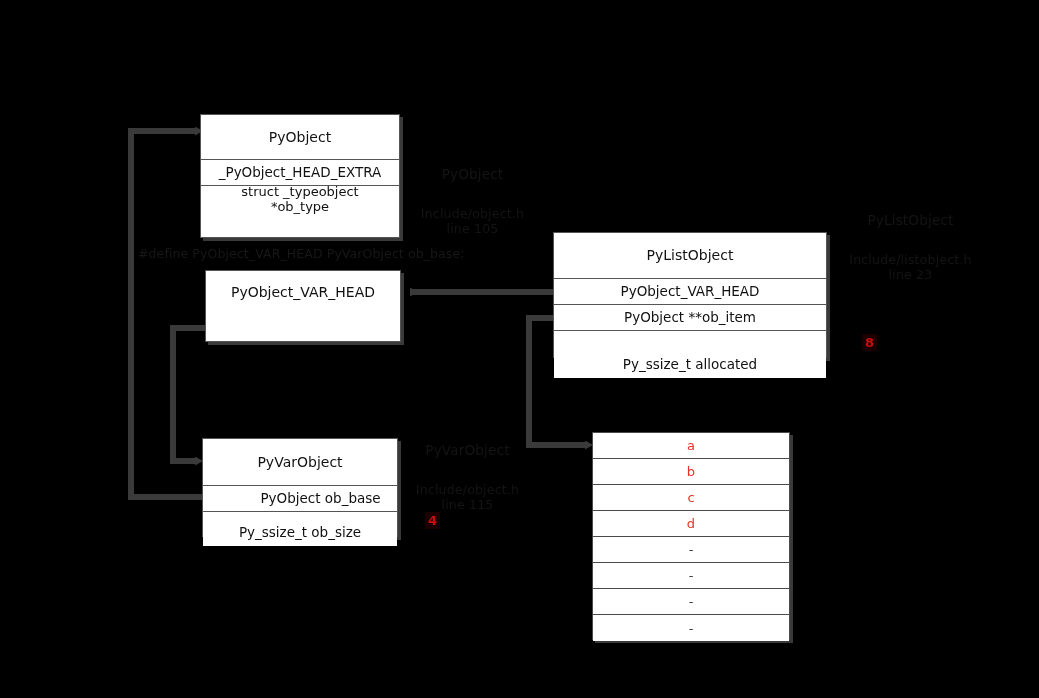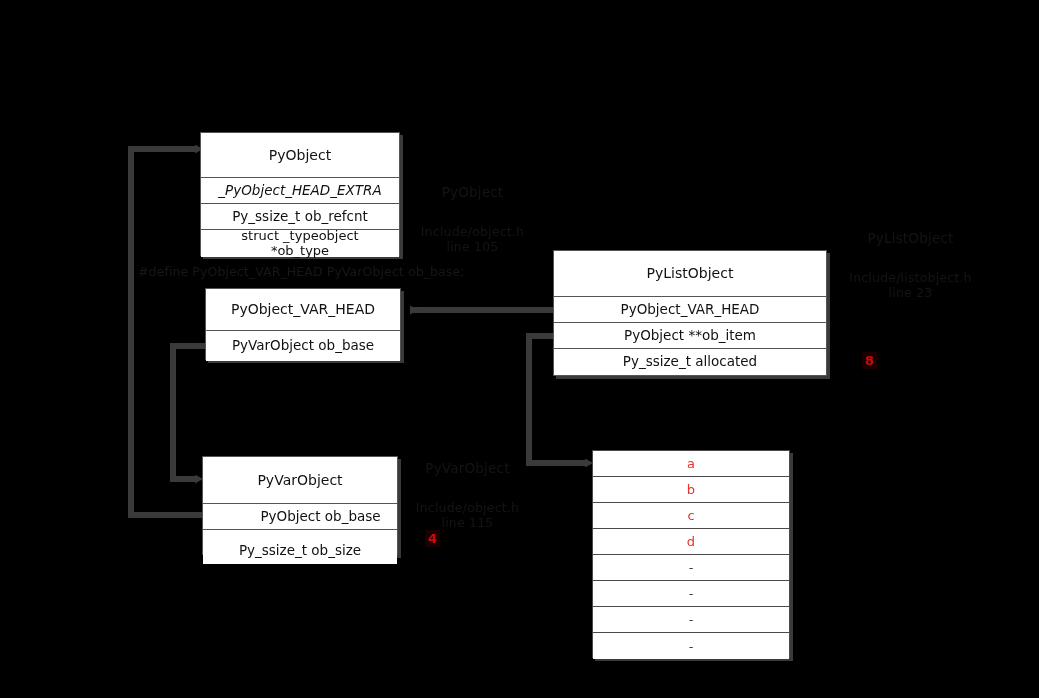--- a/index.html
+++ b/index.html
@@ -1,21 +1,21 @@
 <!DOCTYPE html>
 <html><head>
 <meta charset="utf-8">
 <style>
   html,body{margin:0;padding:0;background:#000;}
   body{
     width:1039px;height:698px;overflow:hidden;position:relative;
     font-family:"DejaVu Sans","Liberation Sans",sans-serif;
     background:#000;color:#222;
   }
-  #canvas{position:absolute;left:0;top:18px;width:1039px;height:584px;}
+  #canvas{position:absolute;left:0;top:0;width:1039px;height:584px;}
 
   
   .struct{
     position:absolute;
     background:#fff;
     border:1px solid #555;
     box-shadow:3px 3px 0 0 #3a3a3a;
     box-sizing:border-box;
   }
   .struct .row{
@@ -112,44 +112,42 @@
       <path d="M553,292 L410,292" stroke="#3a3a3a" stroke-width="6" fill="none" marker-end="url(#arrL)"></path>
     </g>
 
     <g>
       <path d="M553,318 L529,318 L529,445 L586,445" stroke="#3a3a3a" stroke-width="6" fill="none" marker-end="url(#arrR)"></path>
     </g>
   </svg>
 
   <div class="struct" style="left:200px;top:114px;width:200px;height:124px;">
     <div class="row title" style="height:45px;">PyObject</div>
-    <div class="row" style="height:26px;font-style:italic;">_PyObject_HEAD_EXTRA</div>
-    <div class="row" style="height:26px;">Py_ssize_t ob_refcnt</div>
+    <div class="row" style="height:26px;">_PyObject_HEAD_EXTRA</div>
     <div class="row" style="height:27px;font-size:13px;text-align:center;">struct _typeobject
 *ob_type</div>
   </div>
 
   <div class="macro" style="left:138px;top:246px;">#define PyObject_VAR_HEAD PyVarObject ob_base;</div>
 
   <div class="struct" style="left:205px;top:270px;width:196px;height:72px;">
     <div class="row title" style="height:42px;">PyObject_VAR_HEAD</div>
-    <div class="row" style="height:30px;">PyVarObject ob_base</div>
   </div>
 
   <div class="struct" style="left:202px;top:438px;width:196px;height:99px;">
     <div class="row title" style="height:47px;">PyVarObject</div>
     <div class="row" style="height:26px;padding-left:41px;">PyObject ob_base</div>
     <div class="row" style="height:26px;margin-top:8px;">Py_ssize_t ob_size</div>
   </div>
 
   <div class="struct" style="left:553px;top:232px;width:274px;height:126px;">
     <div class="row title" style="height:46px;">PyListObject</div>
     <div class="row" style="height:26px;">PyObject_VAR_HEAD</div>
     <div class="row" style="height:26px;">PyObject **ob_item</div>
-    <div class="row" style="height:26px;">Py_ssize_t allocated</div>
+    <div class="row" style="height:26px;margin-top:21px;">Py_ssize_t allocated</div>
   </div>
 
   <div class="arraybox" style="left:592px;top:432px;width:198px;height:208px;">
     <div class="cell filled">a</div>
     <div class="cell filled">b</div>
     <div class="cell filled">c</div>
     <div class="cell filled">d</div>
     <div class="cell empty">-</div>
     <div class="cell empty">-</div>
     <div class="cell empty">-</div>

